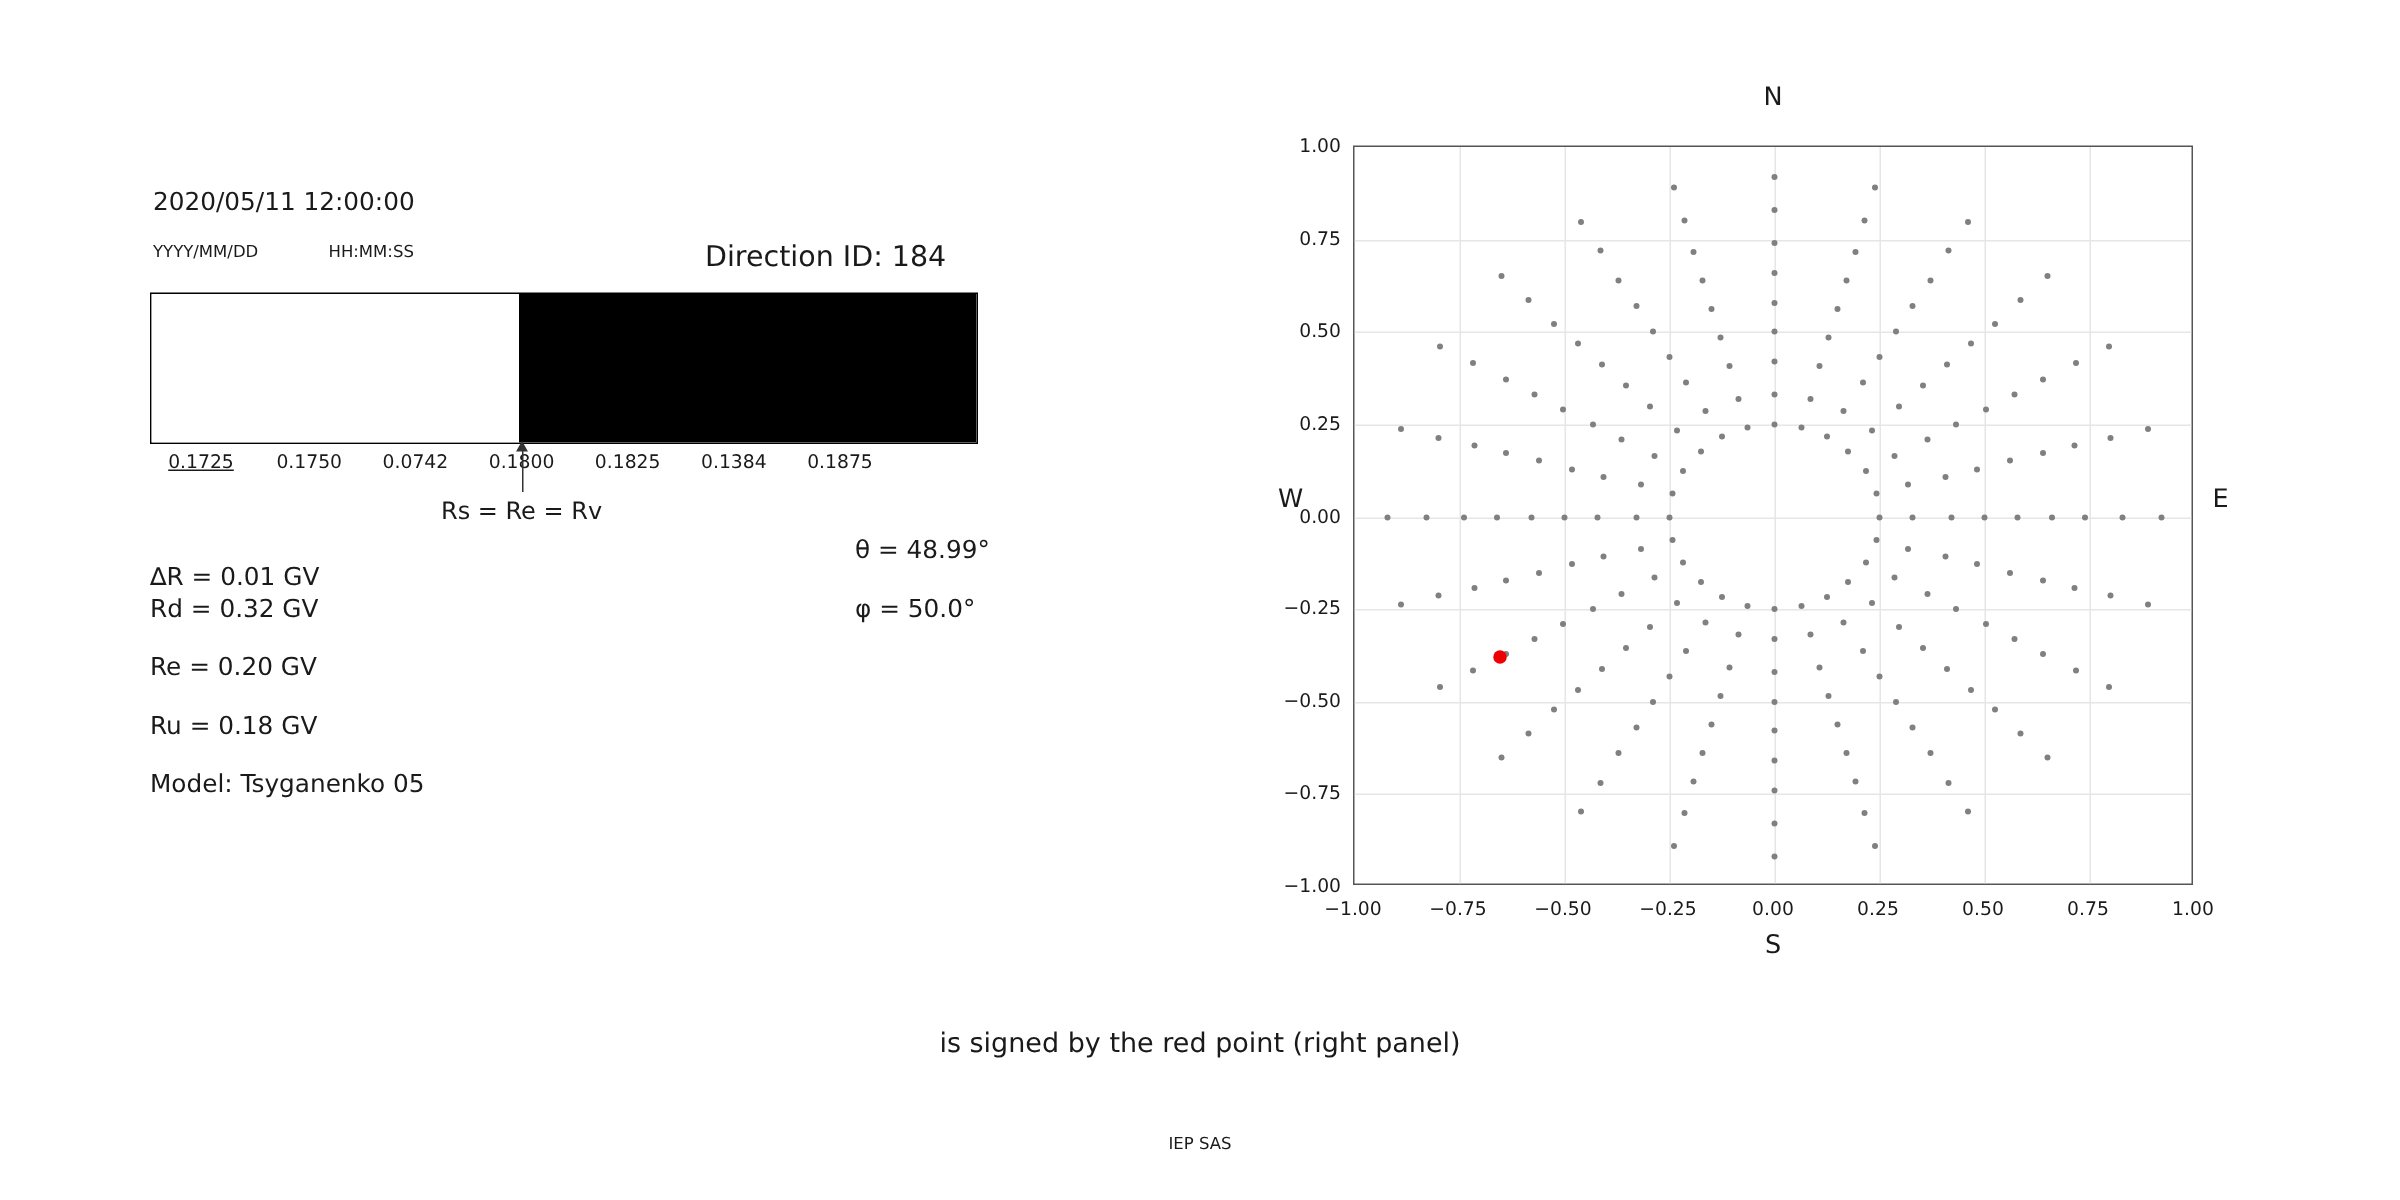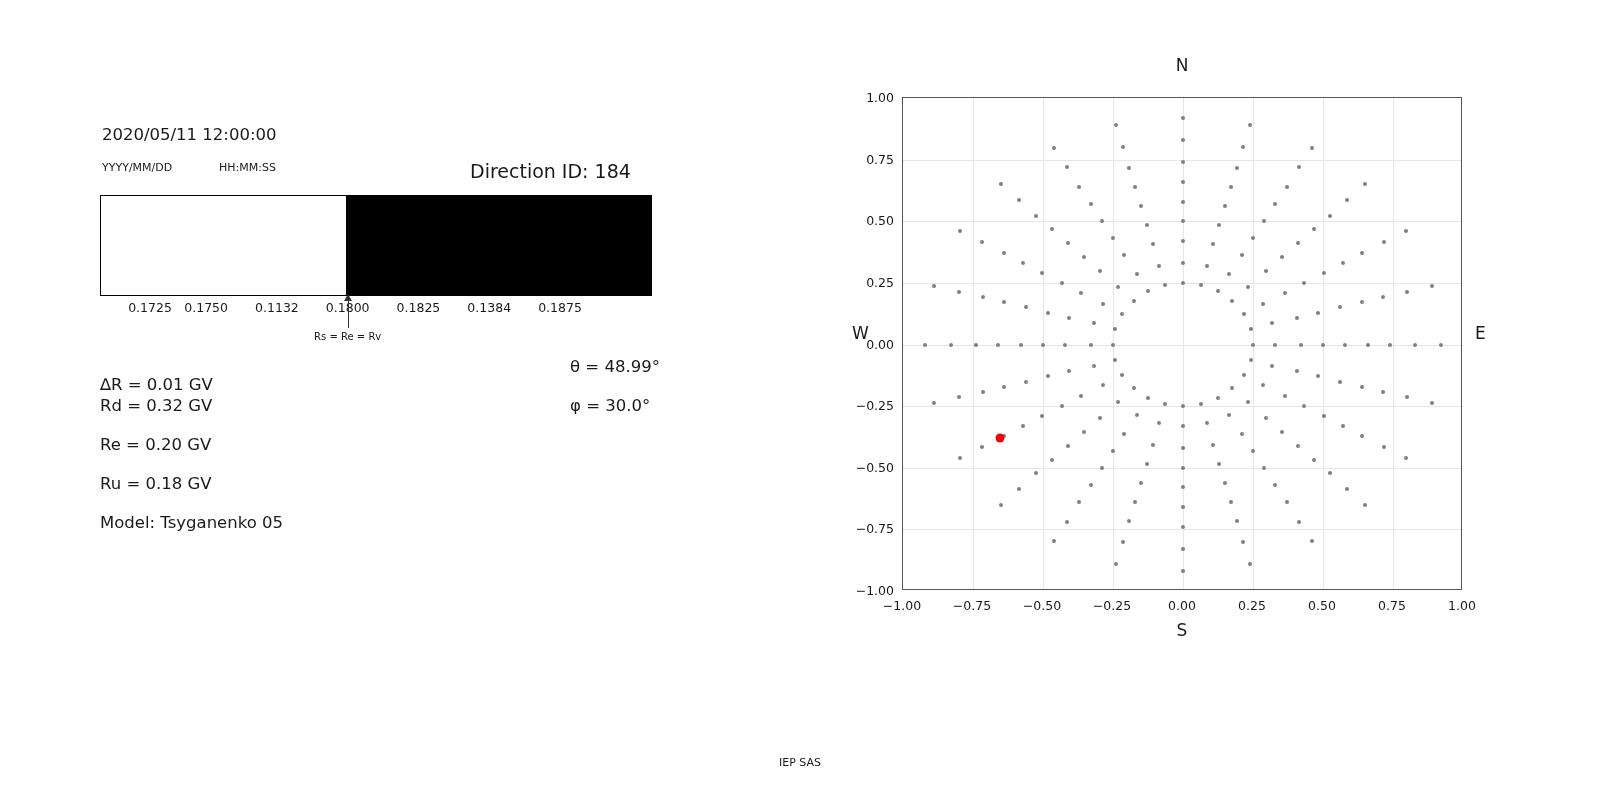--- a/index.html
+++ b/index.html
@@ -100,21 +100,21 @@
     top: 294px;
     width: 0; height: 0;
     border-left: 4px solid transparent;
     border-right: 4px solid transparent;
     border-bottom: 7px solid #333333;
     transform: translateX(-4px);
   }
   #rs-label {
     position: absolute;
     top: 331px;
-    font-size: 10px;
+    font-size: 16px;
     transform: translateX(-50%);
     white-space: nowrap;
     color: #1a1a1a;
   }
 
   .param {
     position: absolute;
     font-size: 16.5px;
     white-space: nowrap;
     color: #1a1a1a;
@@ -233,40 +233,40 @@
   <div id="time-format-label">HH:MM:SS</div>
 
   <div id="direction-id">Direction ID: 184</div>
 
   <div id="penumbra-plot">
     <div id="penumbra-white" style="left: 0%; width: 44.6154%; background: rgb(255, 255, 255);"></div>
     <div id="penumbra-black" style="left: 44.6154%; width: 55.3846%; background: rgb(0, 0, 0);"></div>
   </div>
 
   <div id="pen-ticks">
-      <div class="pen-tick-label" style="left: 150px;">0.1725</div>
+      <div class="pen-tick-label" style="left: 134px; text-decoration: underline;">0.1725</div>
       <div class="pen-tick-label" style="left: 206.154px;">0.1750</div>
-      <div class="pen-tick-label" style="left: 276.923px;">0.1132</div>
+      <div class="pen-tick-label" style="left: 276.923px;">0.0742</div>
       <div class="pen-tick-label" style="left: 347.692px;">0.1800</div>
       <div class="pen-tick-label" style="left: 418.462px;">0.1825</div>
       <div class="pen-tick-label" style="left: 489.231px;">0.1384</div>
       <div class="pen-tick-label" style="left: 560px;">0.1875</div>
     </div>
 
   <div id="rs-arrow" style="left: 347.692px;"></div>
   <div id="rs-arrow-head" style="left: 347.692px;"></div>
   <div id="rs-label" style="left: 347.692px;">Rs = Re = Rv</div>
 
   <div class="param" id="p-dR">∆R = 0.01 GV</div>
   <div class="param" id="p-Rd">Rd = 0.32 GV</div>
   <div class="param" id="p-Re">Re = 0.20 GV</div>
   <div class="param" id="p-Ru">Ru = 0.18 GV</div>
   <div class="param" id="p-model">Model: Tsyganenko 05</div>
   <div class="param" id="p-theta">θ = 48.99°</div>
-  <div class="param" id="p-phi">φ = 30.0°</div>
+  <div class="param" id="p-phi">φ = 50.0°</div>
 </div>
 
 <div id="sky-panel">
   <div class="compass" id="compass-n">N</div>
   <div class="compass" id="compass-s">S</div>
   <div class="compass" id="compass-w">W</div>
   <div class="compass" id="compass-e">E</div>
 
   <div id="sky-axes">
       <div class="gridline-v" style="left: 70px;"></div>
@@ -519,14 +519,15 @@
       <div class="axis-tick-y" style="left: 18px; width: 46px; top: 350.125px;">−0.25</div>
       <div class="axis-tick-y" style="left: 18px; width: 46px; top: 288.5px;">0.00</div>
       <div class="axis-tick-y" style="left: 18px; width: 46px; top: 226.875px;">0.25</div>
       <div class="axis-tick-y" style="left: 18px; width: 46px; top: 165.25px;">0.50</div>
       <div class="axis-tick-y" style="left: 18px; width: 46px; top: 103.625px;">0.75</div>
       <div class="axis-tick-y" style="left: 18px; width: 46px; top: 42px;">1.00</div>
     </div>
 </div>
 
 <div id="caption">
+  <div>is signed by the red point (right panel)</div>
 </div>
 <div id="footer">IEP SAS</div>
 
 </body></html>

